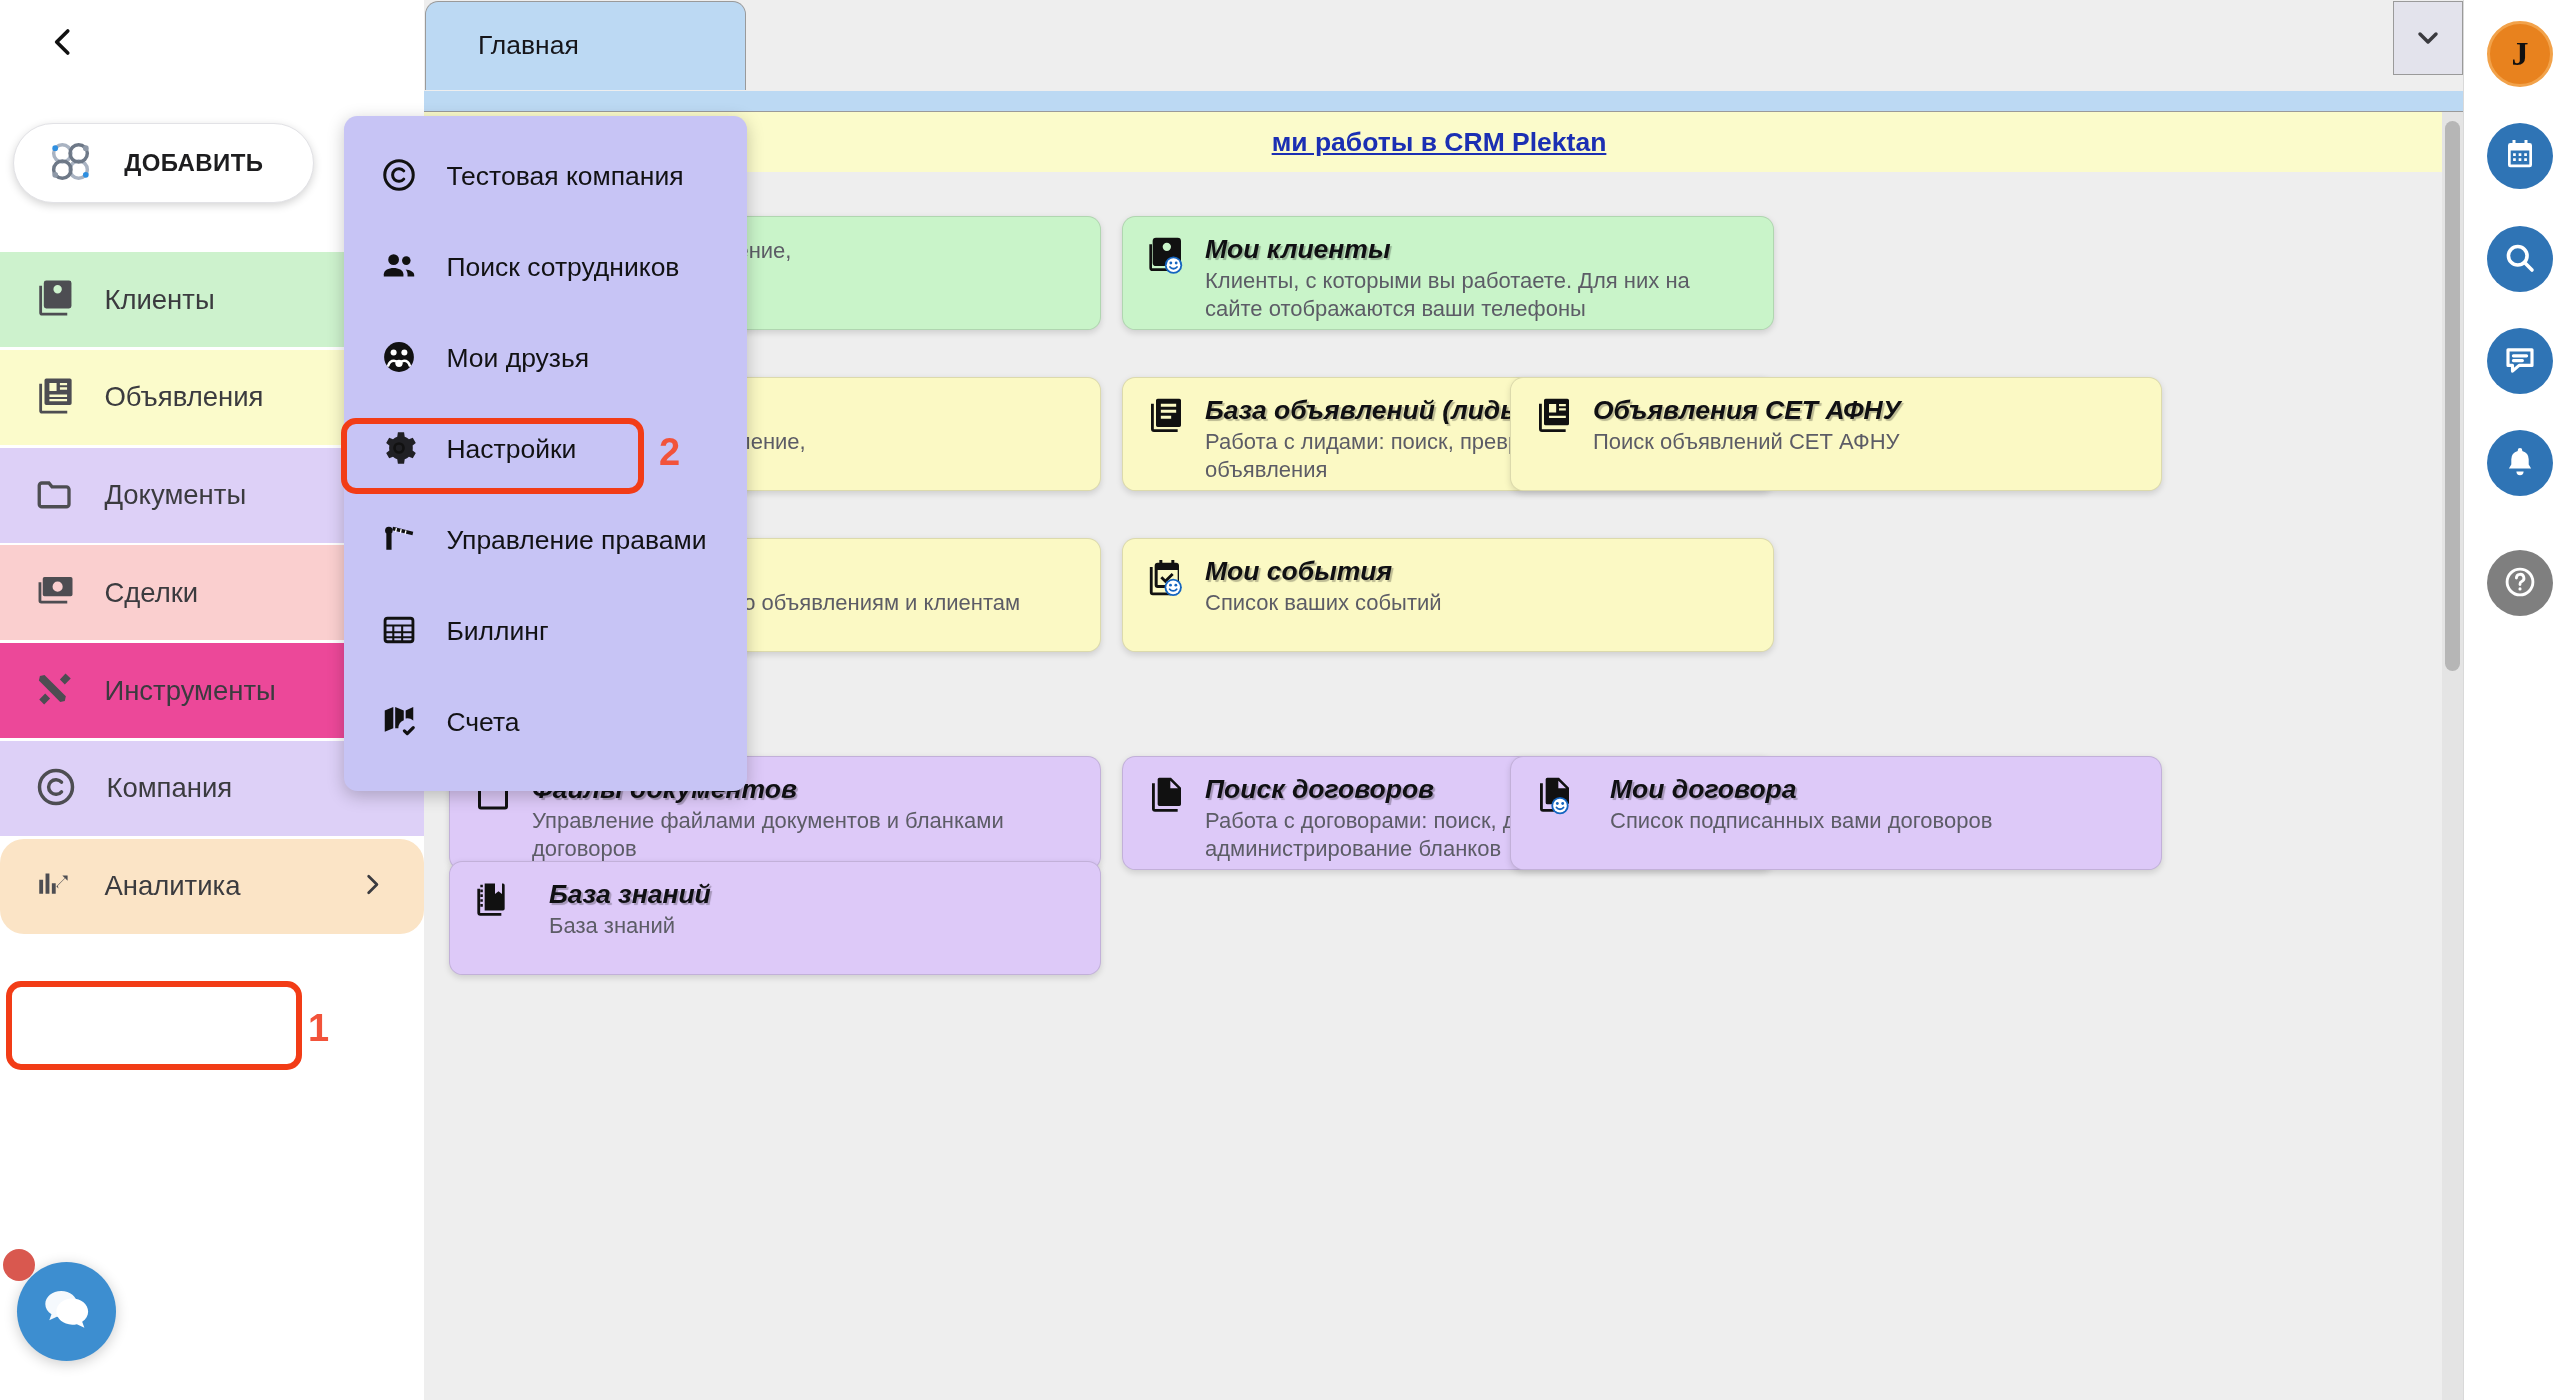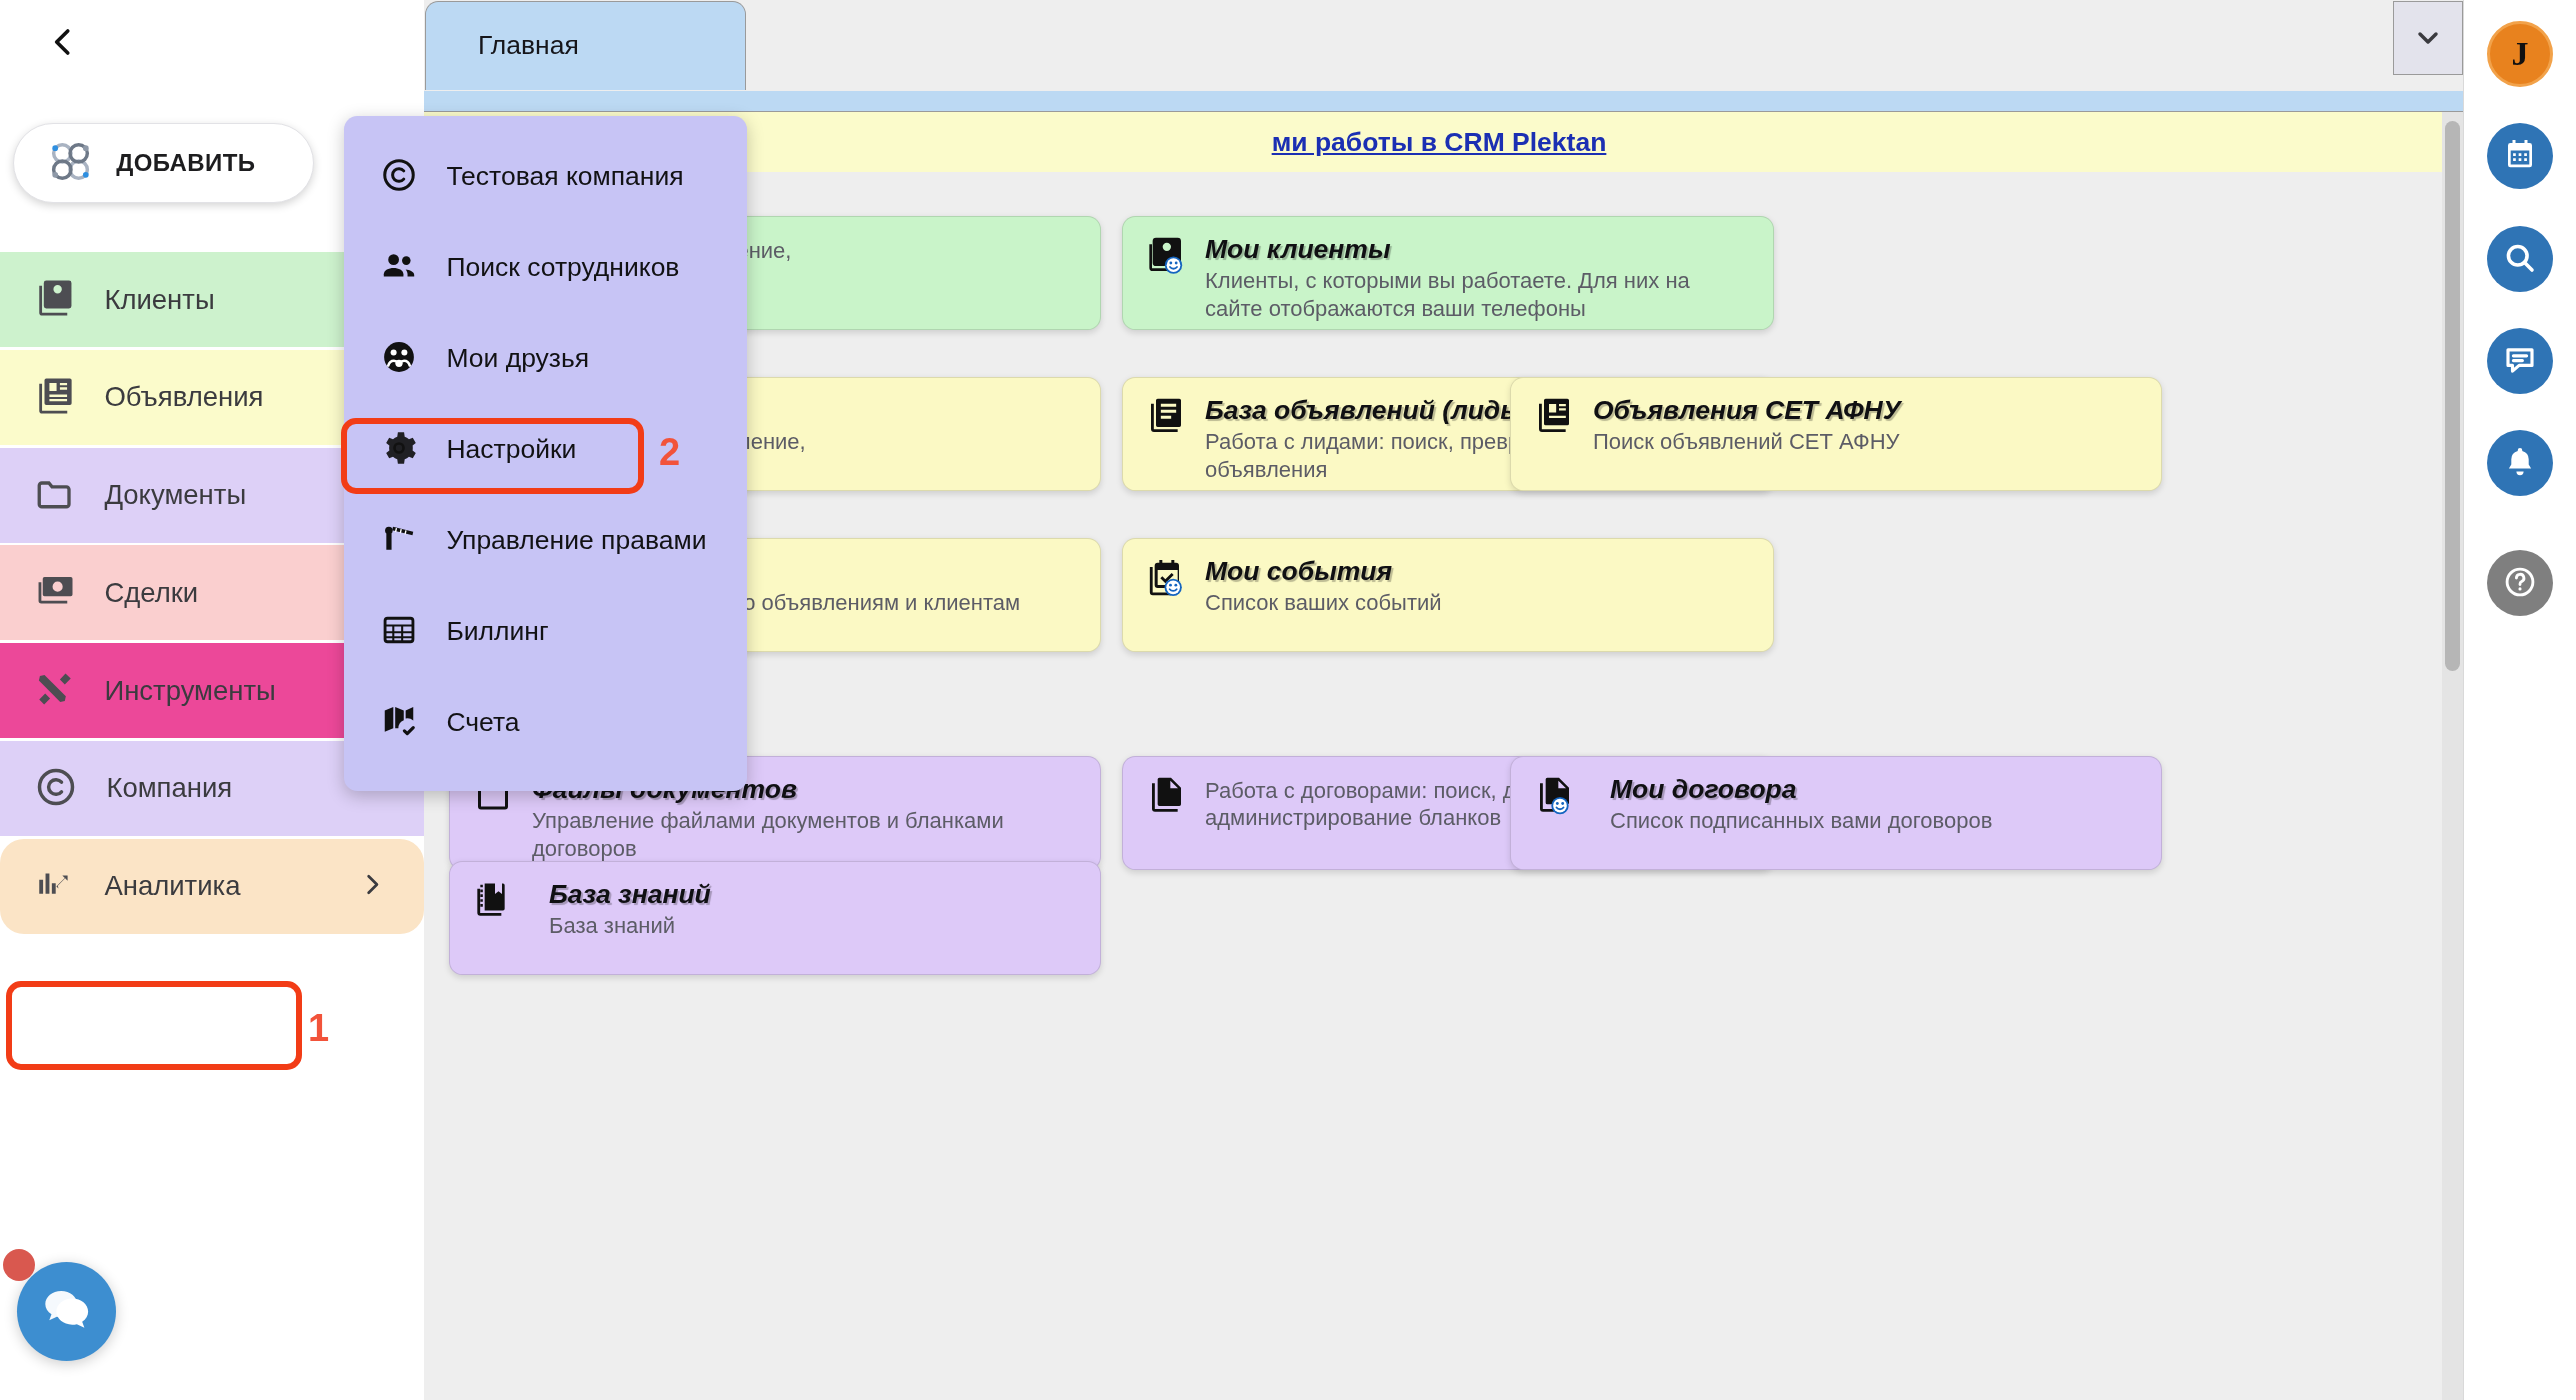--- a/index.html
+++ b/index.html
@@ -27,21 +27,21 @@
   }
   .chev-left { display: block; }
 
   .add-btn {
     position: absolute; left: 13.3px; top: 123px;
     width: 301px; height: 80px;
     background: #ffffff;
     border: 0.9px solid #e2e2e6;
     border-radius: 40px;
     box-shadow: 0 2.8px 8.5px rgba(0,0,0,.17);
-    display: flex; align-items: center; gap: 21px;
+    display: flex; align-items: center; gap: 29px;
     padding-left: 32px;
     cursor: pointer;
   }
   .add-btn .label {
     font-size: 24px; font-weight: 700; letter-spacing: 0.4px; color: #1d1d1f;
   }
 
   .nav { position: absolute; left: 0; top: 252px; width: 424px; }
   .nav-item {
     position: relative;
@@ -359,20 +359,21 @@
     </div>
 
     <div class="card card-purple" style="left:698px; top:644px;">
       <span class="card-ico">
         <svg width="40" height="40" viewBox="0 0 24 24" fill="#111">
             <path d="M8 1h7l6 6v10a1 1 0 0 1-1 1H8a1 1 0 0 1-1-1V2a1 1 0 0 1 1-1zm6.6 1.8v4.6h4.6L14.6 2.8z"></path>
             <path d="M3.6 4.3v15.4A1.8 1.8 0 0 0 5.4 21.5H19v-1.7H5.3V4.3H3.6z"></path>
           </svg>
       </span>
       <div class="card-body">
+        <span class="card-title">Поиск договоров</span>
         <span class="card-desc">Работа с договорами: поиск, добавление, редакция, администрирование бланков</span>
       </div>
     </div>
 
     <div class="card card-purple" style="left:1086px; top:644px;gap:36px;">
       <span class="card-ico">
         <svg width="40" height="40" viewBox="0 0 24 24">
             <path fill="#111" d="M8 1h7l6 6v9a1 1 0 0 1-1 1H8a1 1 0 0 1-1-1V2a1 1 0 0 1 1-1zm6.6 1.8v4.6h4.6L14.6 2.8z"></path>
             <path fill="#111" d="M3.6 4.3v15.4A1.8 1.8 0 0 0 5.4 21.5H14v-1.7H5.3V4.3H3.6z"></path>
             <circle cx="15.6" cy="17.8" r="5.2" fill="#1565c0"></circle>

